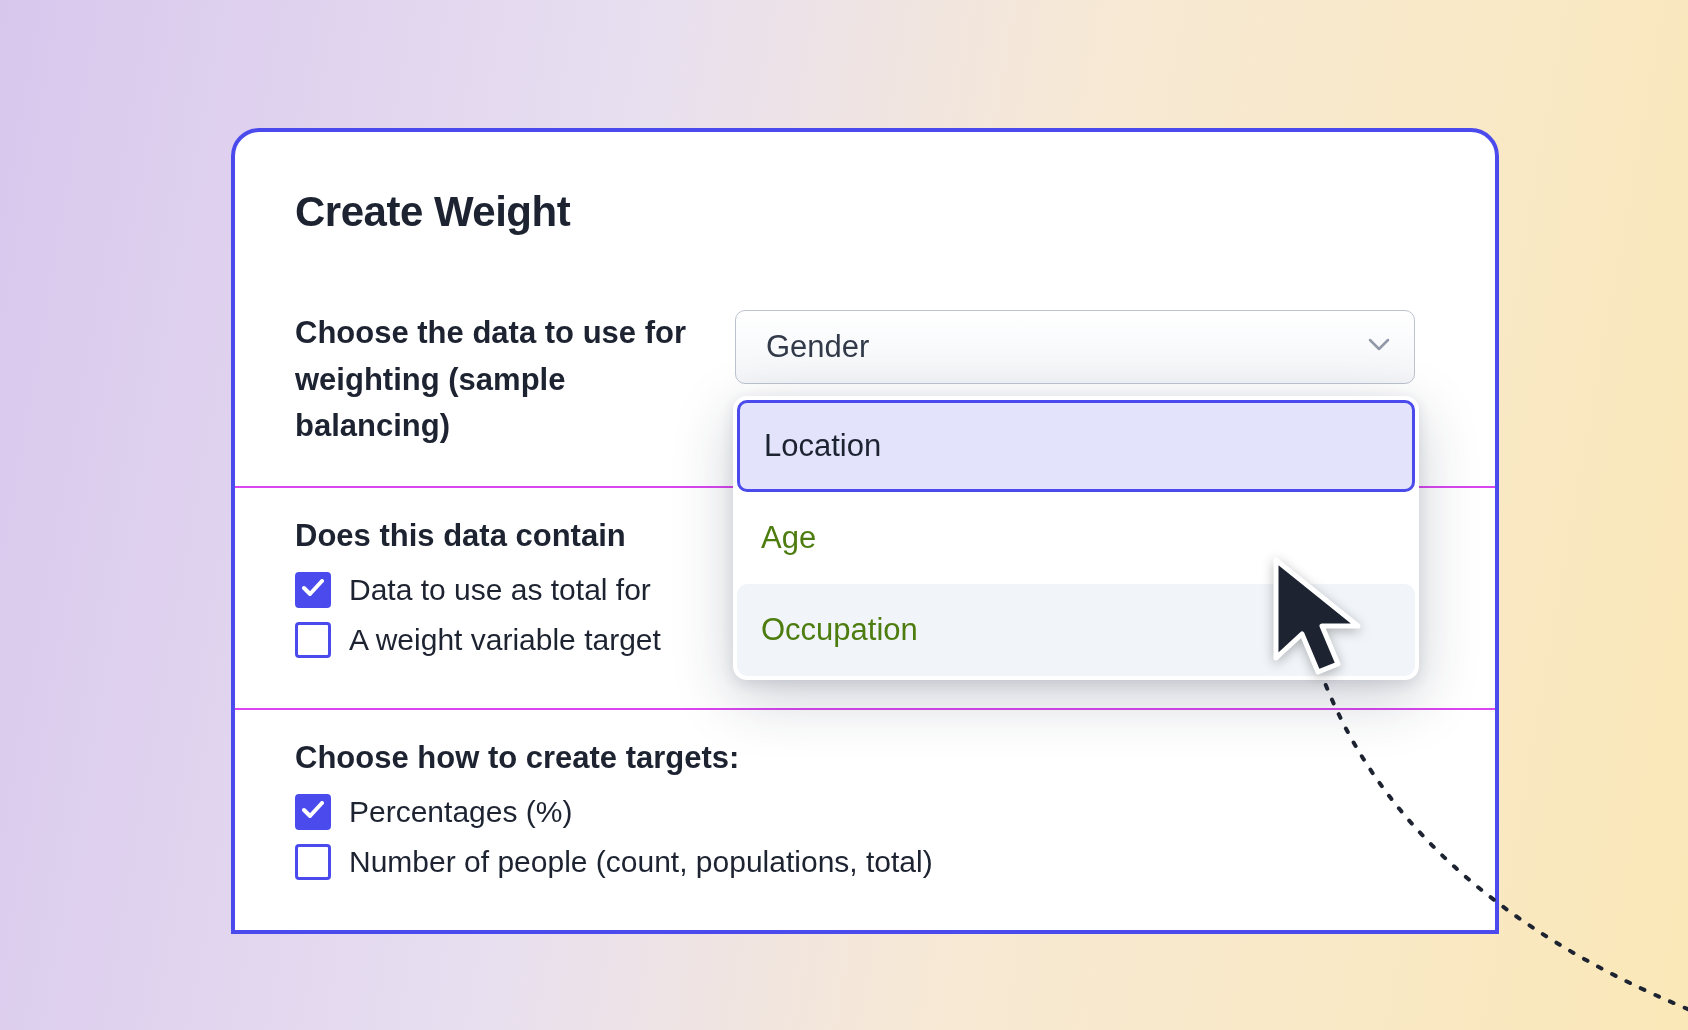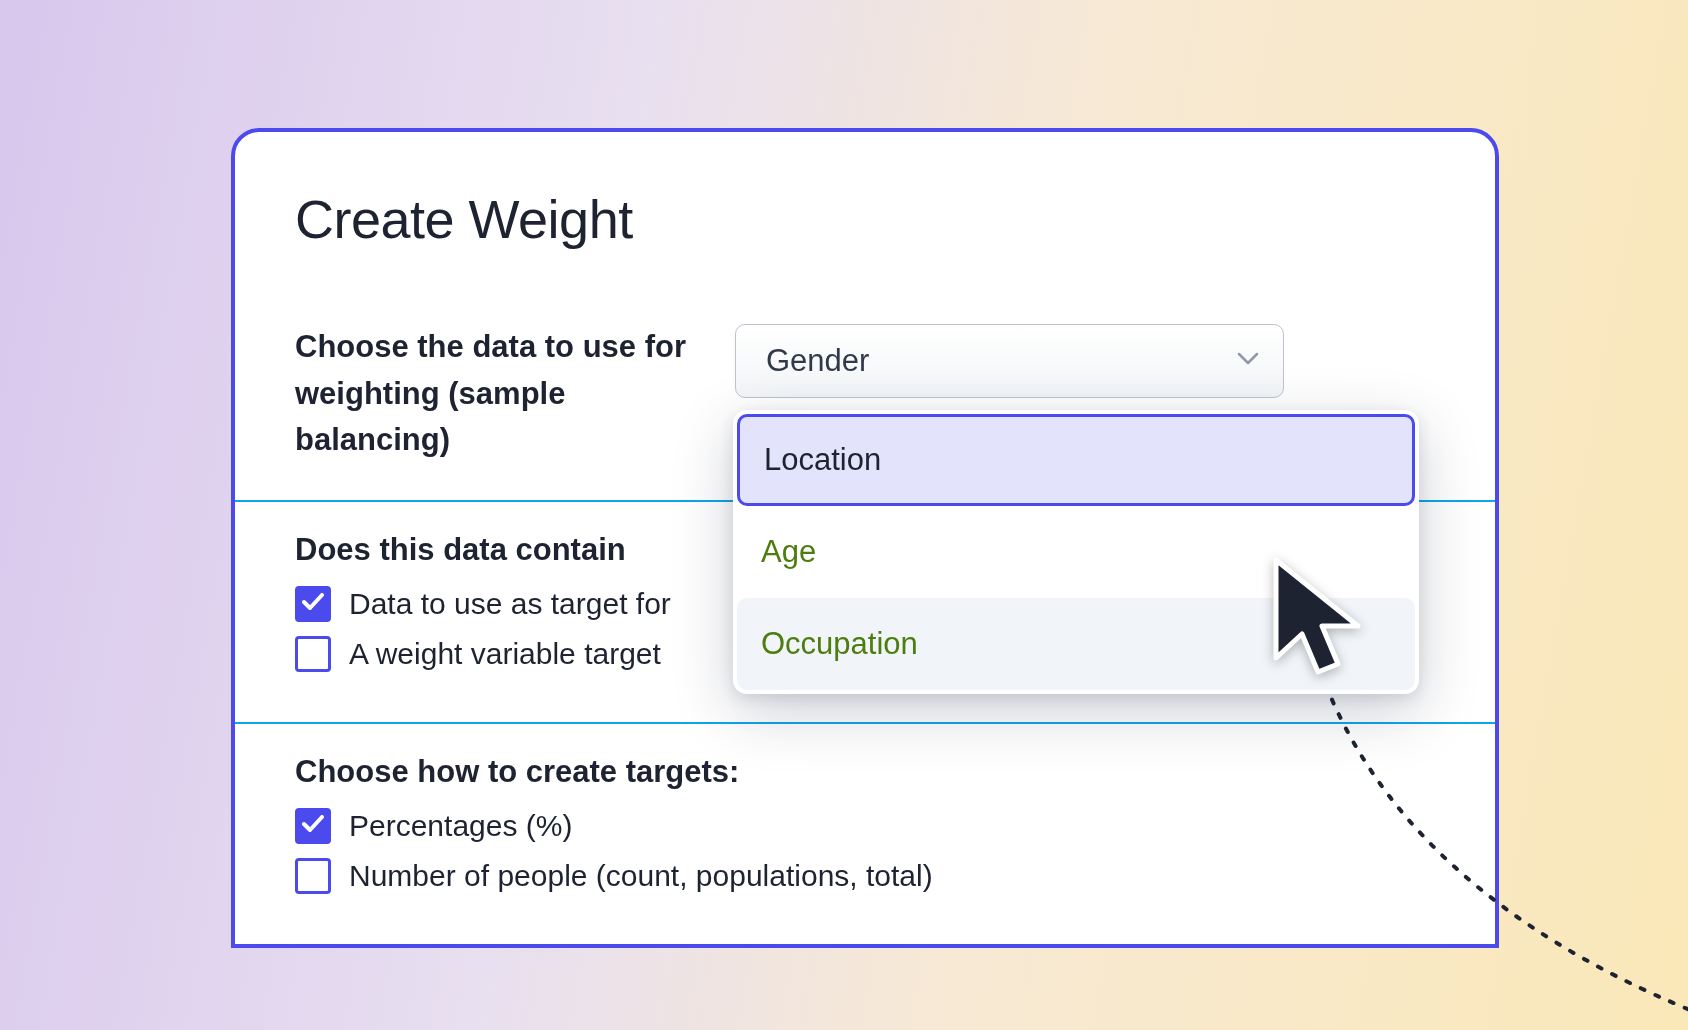--- a/index.html
+++ b/index.html
@@ -23,30 +23,30 @@
       top: 128px;
       width: 1268px;
       background: #ffffff;
       border: 4px solid #4a4aed;
       border-top-left-radius: 28px;
       border-top-right-radius: 28px;
       padding: 56px 0 0 0;
     }
 
     .panel-title {
-      font-size: 54px;
-      font-weight: 400;
+      font-size: 42px;
+      font-weight: 700;
       color: #1d2331;
       letter-spacing: -0.5px;
       padding: 0 60px 44px 60px;
     }
 
     .section {
       padding: 30px 60px 36px 60px;
-      border-bottom: 2px solid #0ea5e9;
+      border-bottom: 2px solid #d946ef;
     }
 
     .section:last-child {
       border-bottom: none;
     }
 
     .field-row {
       display: flex;
       align-items: flex-start;
       gap: 40px;
@@ -60,21 +60,21 @@
       width: 400px;
       flex-shrink: 0;
     }
 
     .select-wrapper {
       position: relative;
       flex: 1;
     }
 
     .select-box {
-      width: 549px;
+      width: 680px;
       height: 74px;
       background: linear-gradient(#ffffff, #f3f5f8);
       border: 1.5px solid #bcc3cf;
       border-radius: 10px;
       display: flex;
       align-items: center;
       justify-content: space-between;
       padding: 0 24px 0 30px;
       cursor: pointer;
       box-shadow: inset 0 1px 0 #fff;
@@ -215,21 +215,21 @@
   <div class="section">
     <div class="section-heading">Does this data contain</div>
     <div class="checkbox-row">
       <div class="checkbox checked">
         <span class="checkmark">
           <svg width="22" height="18" viewBox="0 0 22 18" fill="none">
             <path d="M2 9 L8 15 L20 2" stroke="currentColor" stroke-width="4" stroke-linecap="round" stroke-linejoin="round"></path>
           </svg>
         </span>
       </div>
-      <span class="checkbox-label">Data to use as target for</span>
+      <span class="checkbox-label">Data to use as total for</span>
     </div>
     <div class="checkbox-row">
       <div class="checkbox">
         
       </div>
       <span class="checkbox-label">A weight variable target</span>
     </div>
   </div>
 
   <div class="section">

